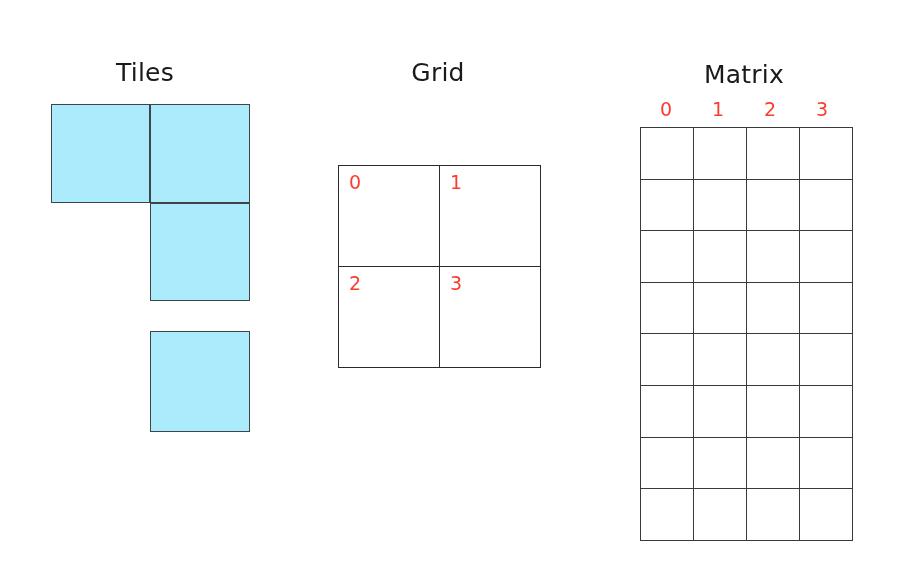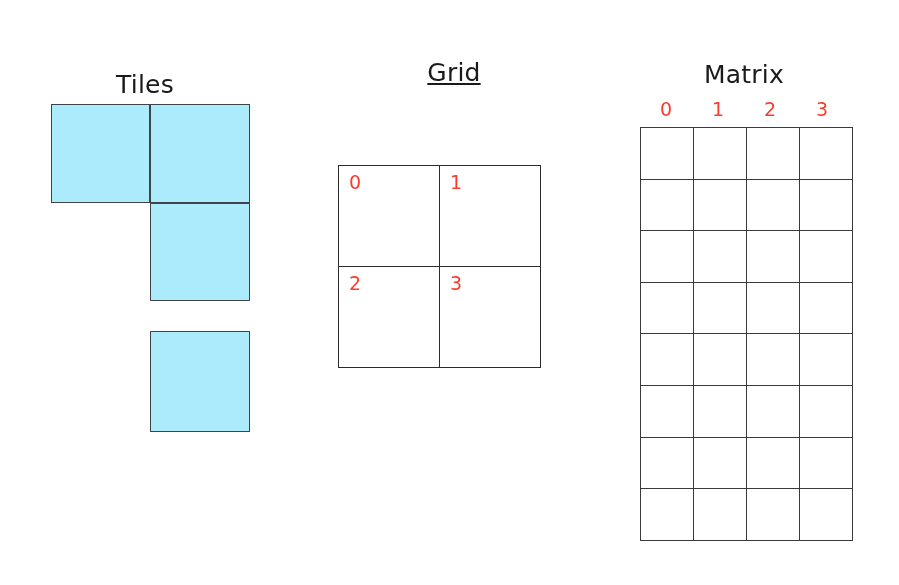--- a/index.html
+++ b/index.html
@@ -120,30 +120,30 @@
     padding: 0;
     background: #ffffff;
   }
 </style>
 </head>
 <body>
 
 <div id="canvas">
 
   <div id="tiles-panel">
-    <div class="panel-title" style="left:0px; top:58px; width:290px;margin-top:12px;">Tiles</div>
+    <div class="panel-title" style="left:0px; top:58px; width:290px;">Tiles</div>
 
     <div class="tile-cell" style="left:51px; top:104px; width:99px; height:99px;"></div>
     <div class="tile-cell" style="left:150px; top:104px; width:100px; height:99px;"></div>
     <div class="tile-cell" style="left:150px; top:203px; width:100px; height:98px;"></div>
     <div class="tile-cell" style="left:150px; top:331px; width:100px; height:101px;"></div>
   </div>
 
   <div id="grid-panel">
-    <div class="panel-title" style="left:16px; top:58px; width:216px;text-decoration:underline;">Grid</div>
+    <div class="panel-title" style="left:0px; top:58px; width:216px;">Grid</div>
 
     <table id="grid-table">
       <tbody>
         <tr>
           <td>
             <span class="grid-index">0</span>
           </td>
           <td>
             <span class="grid-index">1</span>
           </td>

